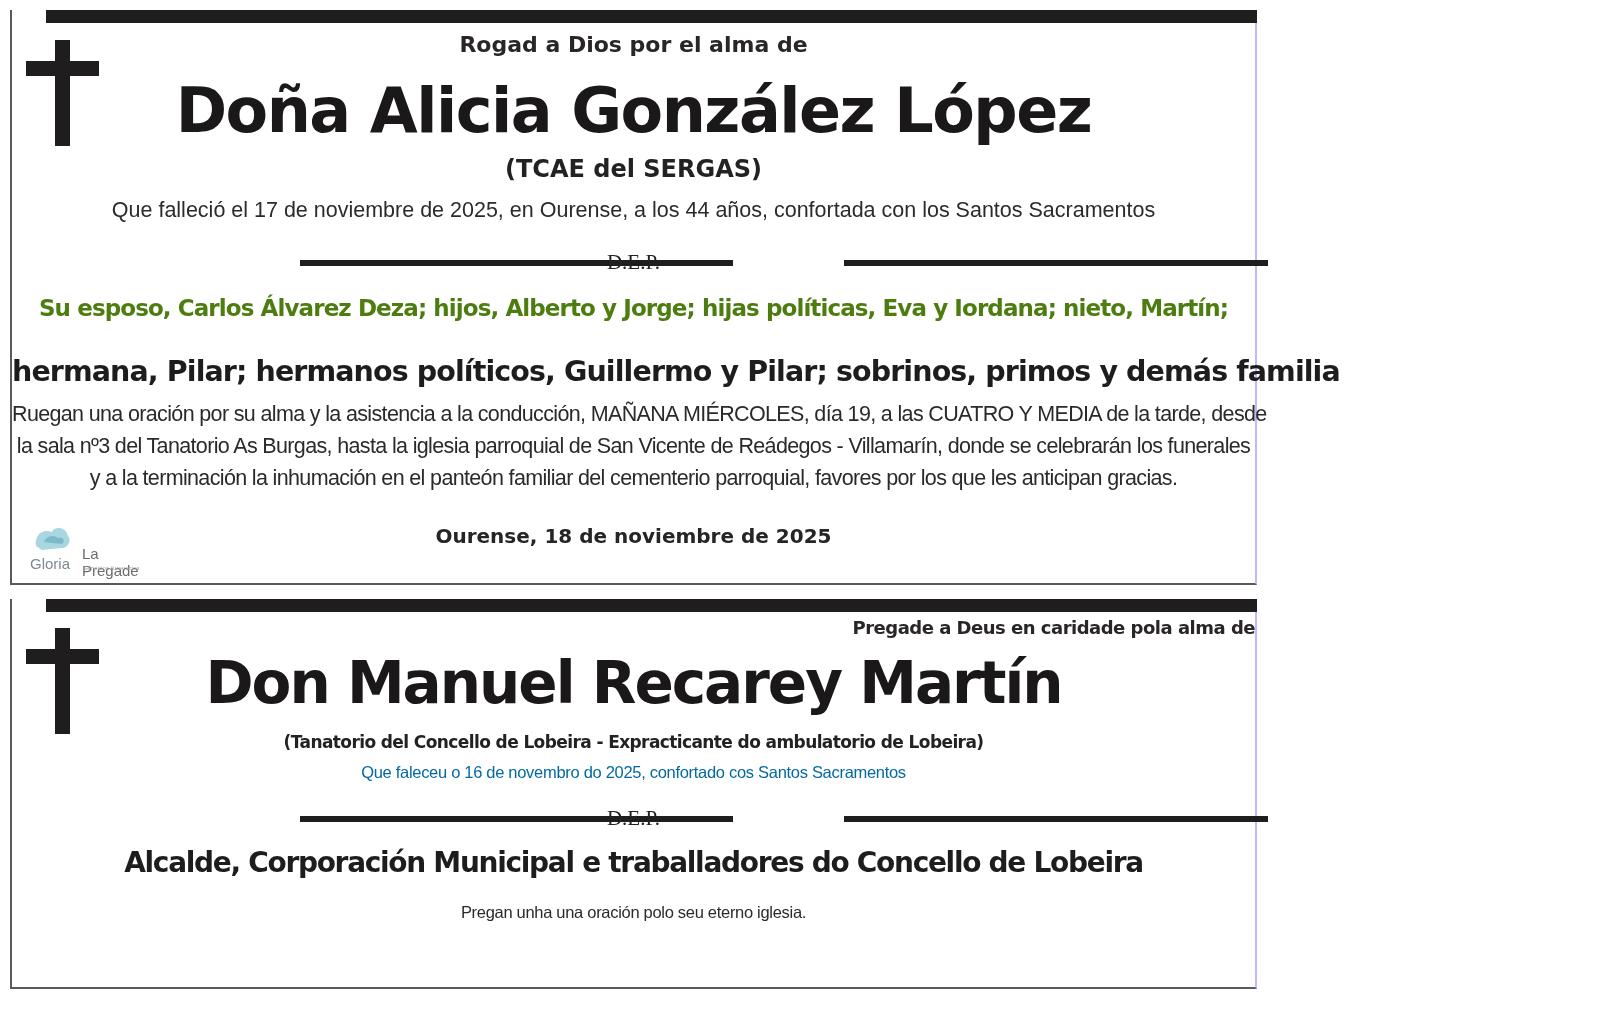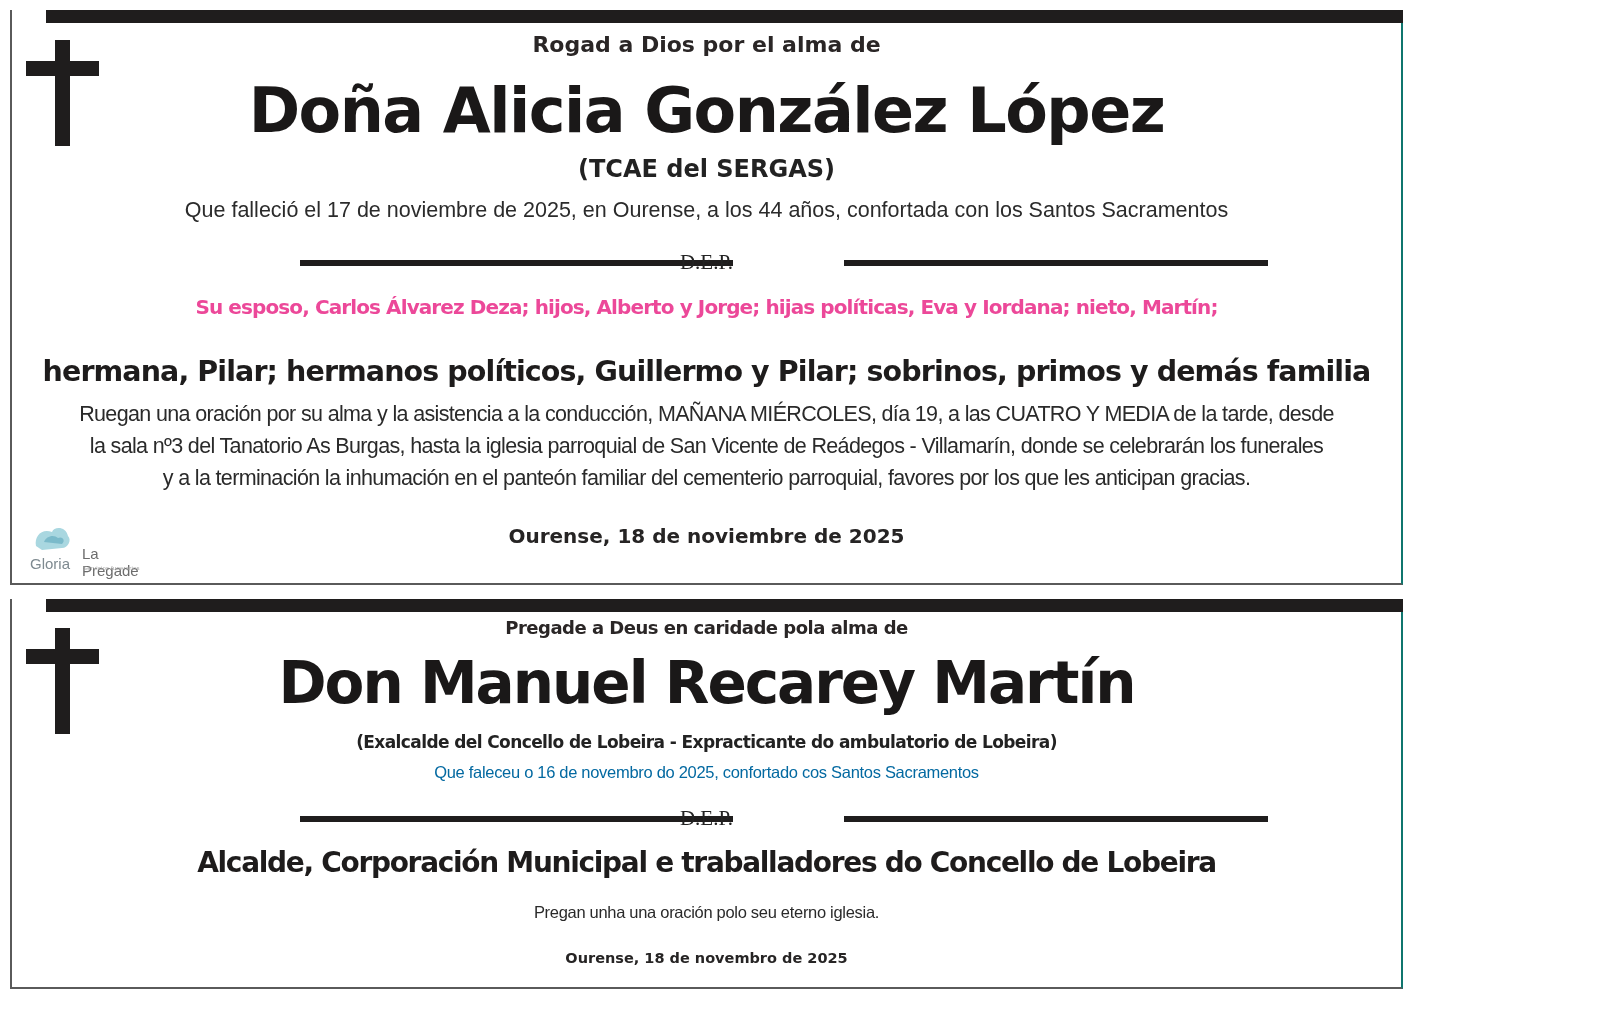--- a/index.html
+++ b/index.html
@@ -11,24 +11,24 @@
     width: 1600px;
     height: 1015px;
     position: relative;
     overflow: hidden;
     font-family: "Liberation Sans", "DejaVu Sans", sans-serif;
     color: #1c1a1a;
   }
   .notice {
     position: absolute;
     left: 10px;
-    width: 1393px;
+    width: 1247px;
     box-sizing: border-box;
     border-left: 2px solid #5a5a5a;
-    border-right: 2px solid #0f766e;
+    border-right: 2px solid #c4b5fd;
     border-bottom: 2px solid #5a5a5a;
     background: #fff;
     padding-left: 36px;
   }
   .topbar {
     height: 13px;
     background: #1f1d1d;
     margin-left: -2px;
     margin-right: -2px;
   }
@@ -145,21 +145,21 @@
   <div class="line serif-bold" style="top:145px; font-size:24px; color:#222;">(TCAE del SERGAS)</div>
 
   <div class="line" style="top:188px; font-size:21.5px; color:#2b2b2b;">Que falleció el 17 de noviembre de 2025, en Ourense, a los 44 años, confortada con los Santos Sacramentos</div>
 
   <div class="dep-row" style="top:243px;">
     <div class="dep-rule" style="left:288px; width:433px;"></div>
     <div class="dep-text">D.E.P.</div>
     <div class="dep-rule" style="left:832px; width:424px;"></div>
   </div>
 
-  <div class="line serif-bold" style="top:285px; font-size:20px; letter-spacing:-0.9px; color:#ec4899;">Su esposo, Carlos Álvarez Deza; hijos, Alberto y Jorge; hijas políticas, Eva y Iordana; nieto, Martín;</div>
+  <div class="line serif-bold" style="top:285px; font-size:23px; letter-spacing:-0.9px; color:#4d7c0f;">Su esposo, Carlos Álvarez Deza; hijos, Alberto y Jorge; hijas políticas, Eva y Iordana; nieto, Martín;</div>
   <div class="line serif-bold" style="top:324px; font-size:28.5px; letter-spacing:-0.9px; color:#1e1c1c;margin-top:21px;">hermana, Pilar; hermanos políticos, Guillermo y Pilar; sobrinos, primos y demás familia</div>
 
   <div class="line" style="top:392px; font-size:21.5px; letter-spacing:-0.65px; color:#2a2a2a;">Ruegan una oración por su alma y la asistencia a la conducción, MAÑANA MIÉRCOLES, día 19, a las CUATRO Y MEDIA de la tarde, desde</div>
   <div class="line" style="top:424px; font-size:21.5px; letter-spacing:-0.65px; color:#2a2a2a;">la sala nº3 del Tanatorio As Burgas, hasta la iglesia parroquial de San Vicente de Reádegos - Villamarín, donde se celebrarán los funerales</div>
   <div class="line" style="top:456px; font-size:21.5px; letter-spacing:-0.65px; color:#2a2a2a;">y a la terminación la inhumación en el panteón familiar del cementerio parroquial, favores por los que les anticipan gracias.</div>
 
   <div class="line serif-bold" style="top:514px; font-size:20px; color:#262424;">Ourense, 18 de noviembre de 2025</div>
 
   <div class="logo">
     <svg class="albia-mark" viewBox="0 0 40 30">
@@ -173,32 +173,31 @@
 </div>
 
 <div class="notice" style="top:599px; height:390px;">
   <div class="topbar"></div>
 
   <div class="cross" style="top:29px;">
     <div class="v"></div>
       <div class="h"></div>
   </div>
 
-  <div class="line serif-bold" style="top:18px; font-size:18px; letter-spacing:-0.5px; color:#2a2626;">Pregade a Deus en caridade pola alma de</div>
+  <div class="line serif-bold" style="top:18px; font-size:18px; letter-spacing:-0.5px; color:#2a2626;text-align:right;">Pregade a Deus en caridade pola alma de</div>
 
   <div class="line serif-bold" style="top:50px; font-size:58px; letter-spacing:-2px; color:#1a1818;">Don Manuel Recarey Martín</div>
 
-  <div class="line serif-bold" style="top:133px; font-size:17px; letter-spacing:-0.6px; color:#222;">(Exalcalde del Concello de Lobeira - Expracticante do ambulatorio de Lobeira)</div>
+  <div class="line serif-bold" style="top:133px; font-size:17px; letter-spacing:-0.6px; color:#222;">(Tanatorio del Concello de Lobeira - Expracticante do ambulatorio de Lobeira)</div>
 
   <div class="line" style="top:164px; font-size:16.5px; letter-spacing:-0.3px; color:#0369a1;">Que faleceu o 16 de novembro do 2025, confortado cos Santos Sacramentos</div>
 
   <div class="dep-row" style="top:210px;">
     <div class="dep-rule" style="left:288px; width:433px;"></div>
     <div class="dep-text">D.E.P.</div>
     <div class="dep-rule" style="left:832px; width:424px;"></div>
   </div>
 
   <div class="line serif-bold" style="top:247px; font-size:28px; letter-spacing:-1.3px; color:#1e1c1c;">Alcalde, Corporación Municipal e traballadores do Concello de Lobeira</div>
 
   <div class="line" style="top:304px; font-size:16.5px; letter-spacing:-0.3px; color:#2a2a2a;">Pregan unha una oración polo seu eterno iglesia.</div>
 
-  <div class="line serif-bold" style="top:351px; font-size:14.5px; color:#262424;">Ourense, 18 de novembro de 2025</div>
 </div>
 
 </body></html>

